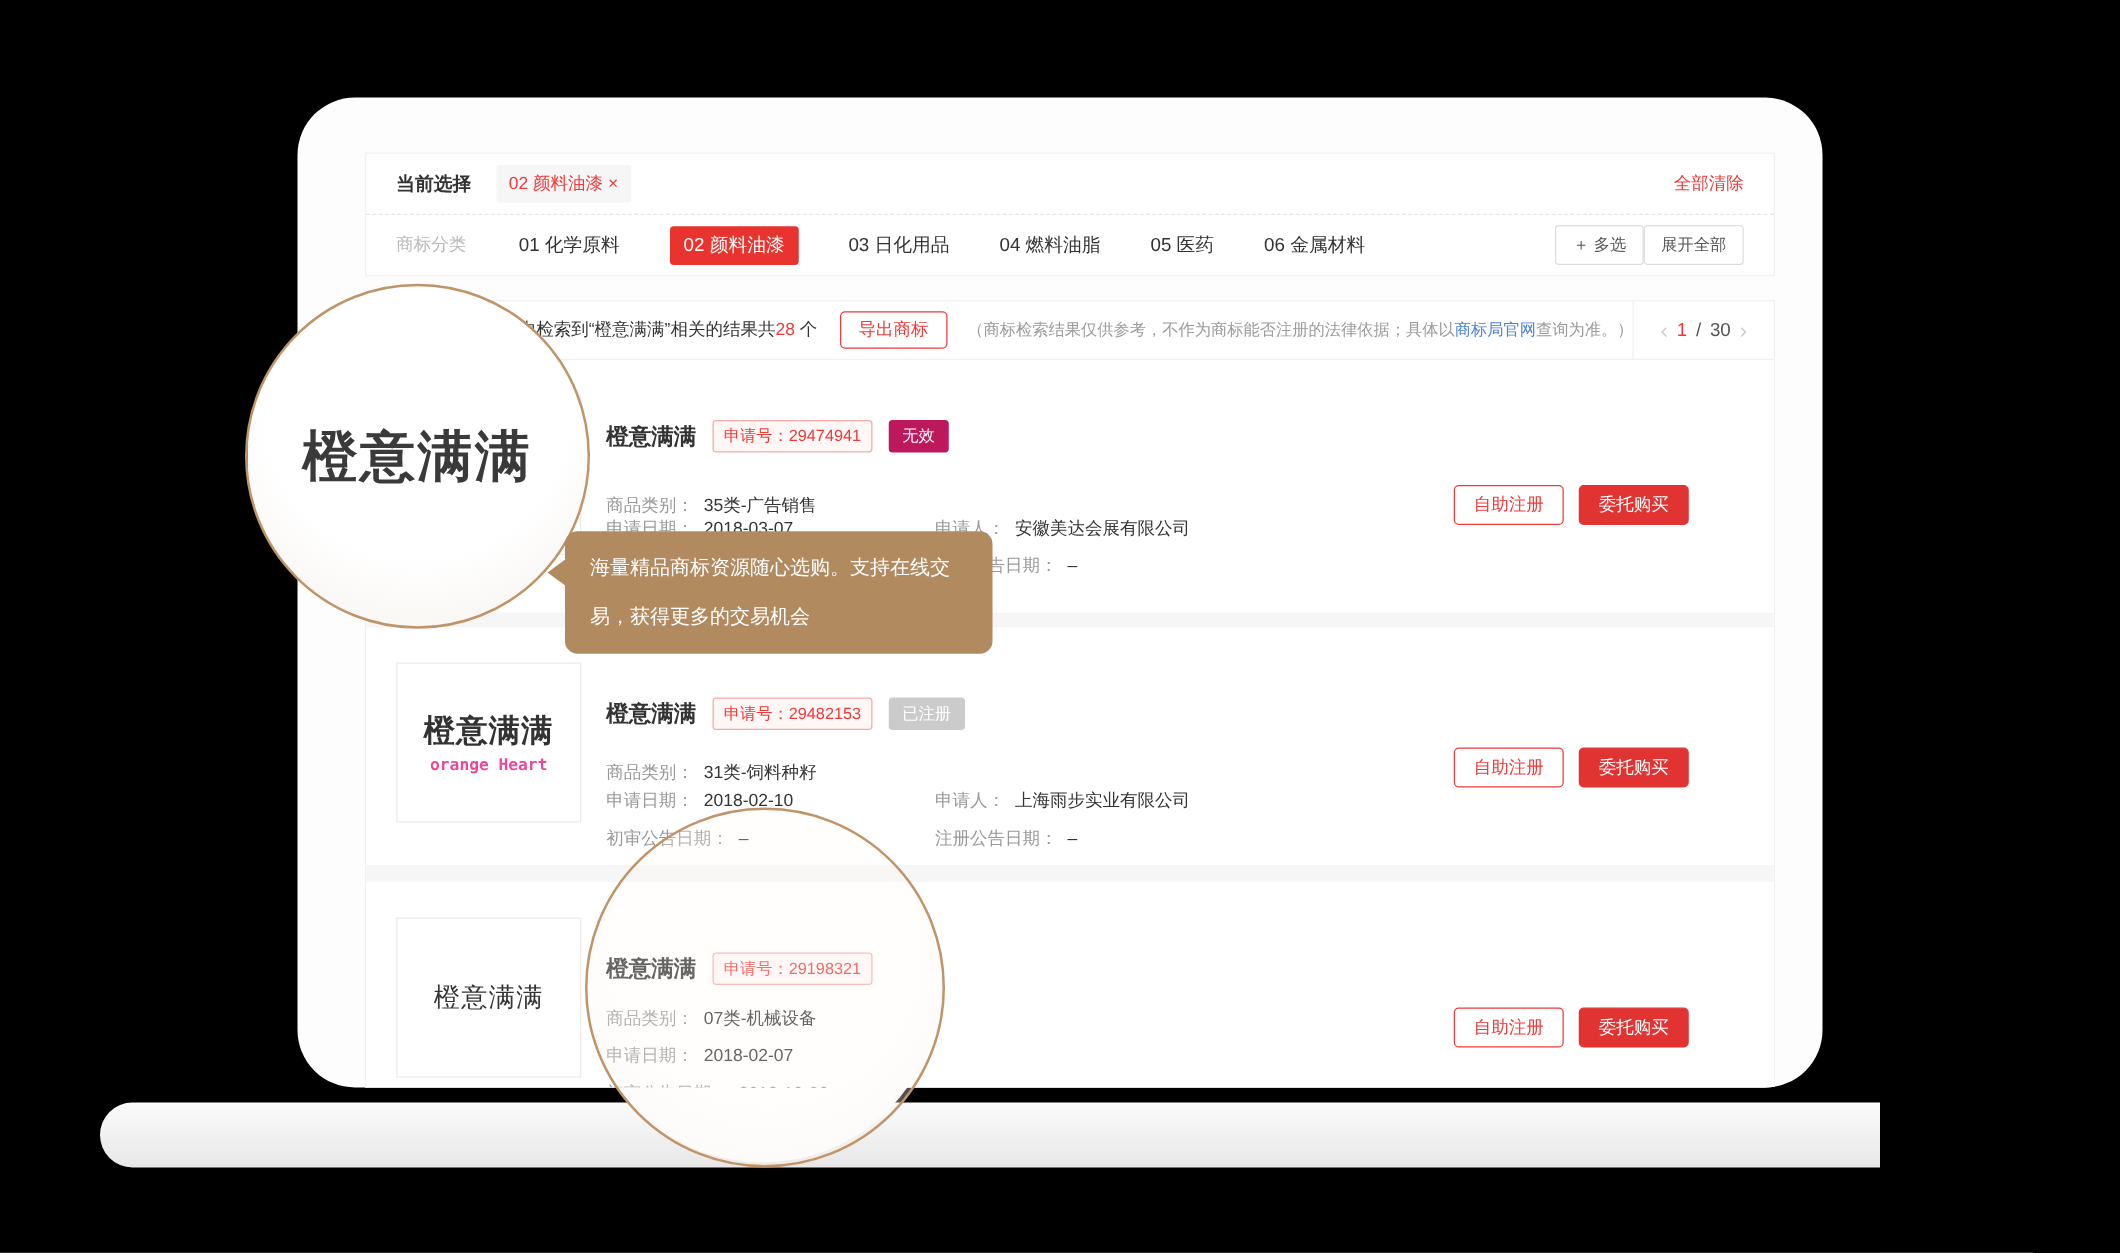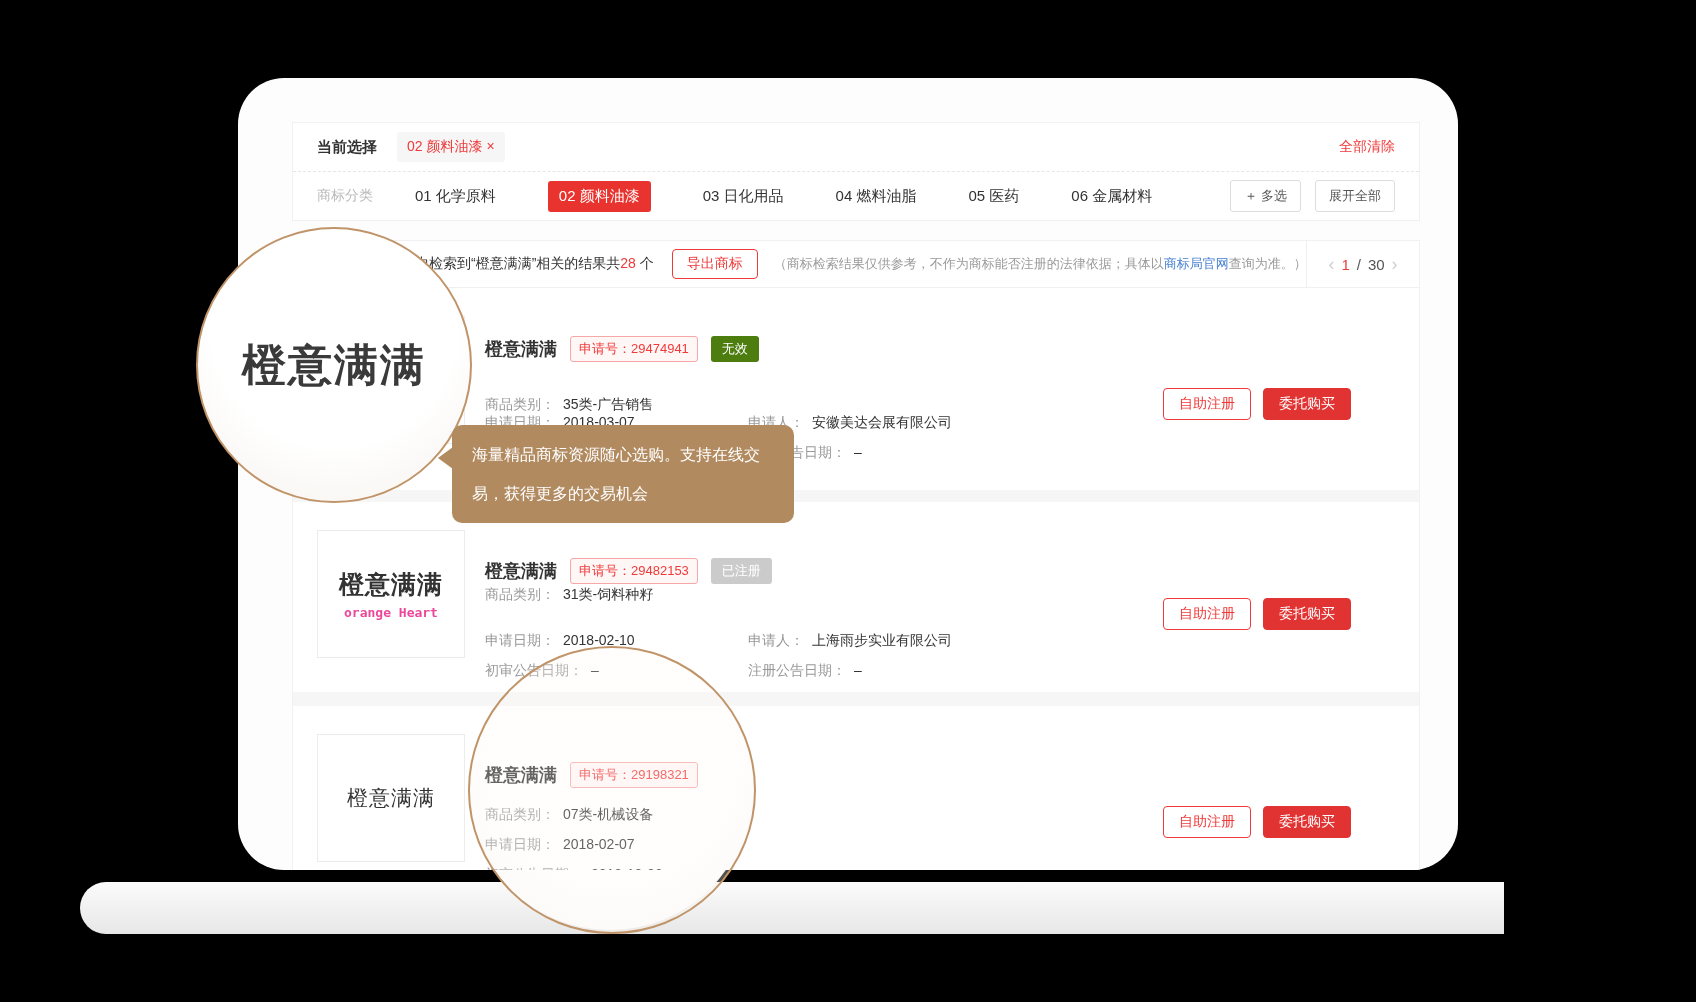--- a/index.html
+++ b/index.html
@@ -20,24 +20,24 @@
   .panel2{left:54px;top:162px;width:1128px;height:640px;}
 
   .rowA,.rowB{height:48px;display:flex;align-items:center;padding:0 24px;}
   .rowA-divider{border-top:1px dashed #e6e6e6;}
   .lbl-strong{font-size:15px;color:#333;font-weight:700;}
   .lbl-grey{font-size:14px;color:#b9b9b9;}
   .sel-tag{margin-left:20px;background:#f6f6f6;color:#ef3a3a;font-size:14px;padding:6px 10px;border-radius:3px;cursor:pointer;}
   .sel-tag .x{margin-left:4px;}
   .clear-all{margin-left:auto;color:#ef3a3a;font-size:14px;cursor:pointer;}
 
-  .cats{display:flex;align-items:center;gap:52px;margin-left:42px;font-size:15px;color:#333;}
+  .cats{display:flex;align-items:center;gap:40px;margin-left:42px;font-size:15px;color:#333;}
   .cat{cursor:pointer;white-space:nowrap;}
   .cat.selected{background:#e8332e;color:#fff;padding:6px 11px;border-radius:3px;}
-  .rowB-actions{margin-left:auto;display:flex;gap:14px;}
+  .rowB-actions{margin-left:auto;display:flex;}
   .btn-ghost{border:1px solid #ddd;background:#fff;color:#555;font-size:13px;padding:6px 13px;border-radius:3px;cursor:pointer;}
 
   
   .res-header{position:relative;height:46px;display:flex;align-items:center;padding-left:24px;
               border-bottom:1px solid #f0f0f0;}
   .summary{font-size:14px;color:#333;white-space:nowrap;}
   .summary .cnt{color:#ef3a3a;}
   .btn-export{margin-left:18px;border:1px solid #ef3a3a;color:#ef3a3a;background:#fff;font-size:14px;
               padding:5px 14px;border-radius:4px;cursor:pointer;white-space:nowrap;}
   .disclaimer{margin-left:16px;font-size:13px;color:#9b9b9b;white-space:nowrap;}
@@ -54,21 +54,21 @@
   .thumb{position:absolute;left:24px;top:28px;width:148px;height:128px;border:1px solid #ececec;
          display:flex;flex-direction:column;align-items:center;justify-content:center;background:#fff;box-sizing:border-box;}
   .thumb-text{font-size:21px;color:#333;letter-spacing:1px;}
   .thumb-text.calli{font-family:"DejaVu Serif","Liberation Serif",serif;font-weight:700;font-size:25px;}
   .thumb-sub{font-family:"DejaVu Sans Mono","Liberation Mono",monospace;font-weight:700;font-size:13px;color:#ec4899;margin-top:4px;}
   .line{position:absolute;left:192px;right:300px;white-space:nowrap;font-size:14px;}
   .line-title{display:flex;align-items:center;gap:13px;}
   .tm-name{font-size:18px;font-weight:700;color:#333;}
   .tag-appno{border:1px solid #f6a8a8;background:#fff6f6;color:#ef3a3a;font-size:13px;padding:3px 8px;border-radius:3px;text-align:center;}
   .badge{font-size:13px;color:#fff;padding:4px 11px;border-radius:3px;}
-  .badge.invalid{background:#4d7c0f;}
+  .badge.invalid{background:#be185d;}
   .badge.registered{background:#cbcbcb;}
   .fl{color:#999;}
   .fv{color:#333;margin-left:8px;}
   .pair2{position:absolute;left:263px;top:0;}
   .row-actions{position:absolute;right:68px;display:flex;gap:12px;}
   .btn-outline{border:1px solid #ef3a3a;color:#ef3a3a;background:#fff;font-size:14px;padding:6px 15px;border-radius:4px;cursor:pointer;white-space:nowrap;}
   .btn-solid{border:1px solid #e23333;background:#e23333;color:#fff;font-size:14px;padding:6px 15px;border-radius:4px;cursor:pointer;white-space:nowrap;}
 
   
   .circle1{position:absolute;left:196px;top:227px;width:272px;height:272px;border-radius:50%;
@@ -167,21 +167,21 @@
       <div class="result-row" style="height:190px;">
         <div class="thumb">
           <span class="thumb-text calli">橙意满满</span>
           <span class="thumb-sub">orange Heart</span>
         </div>
         <div class="line line-title" style="top:56px;">
           <span class="tm-name">橙意满满</span>
           <span class="tag-appno"><span>申请号：</span><span>29482153</span></span>
           <span class="badge registered">已注册</span>
         </div>
-        <div class="line" style="top:84px;">
+        <div class="line" style="top:107px;">
           <span class="fl">商品类别：</span><span class="fv">31类-饲料种籽</span>
         </div>
         <div class="line" style="top:130px;">
           <span class="fl">申请日期：</span><span class="fv">2018-02-10</span>
           <span class="pair2"><span class="fl">申请人：</span><span class="fv">上海雨步实业有限公司</span></span>
         </div>
         <div class="line" style="top:160px;">
           <span class="fl">初审公告日期：</span><span class="fv">–</span>
           <span class="pair2"><span class="fl">注册公告日期：</span><span class="fv">–</span></span>
         </div>

